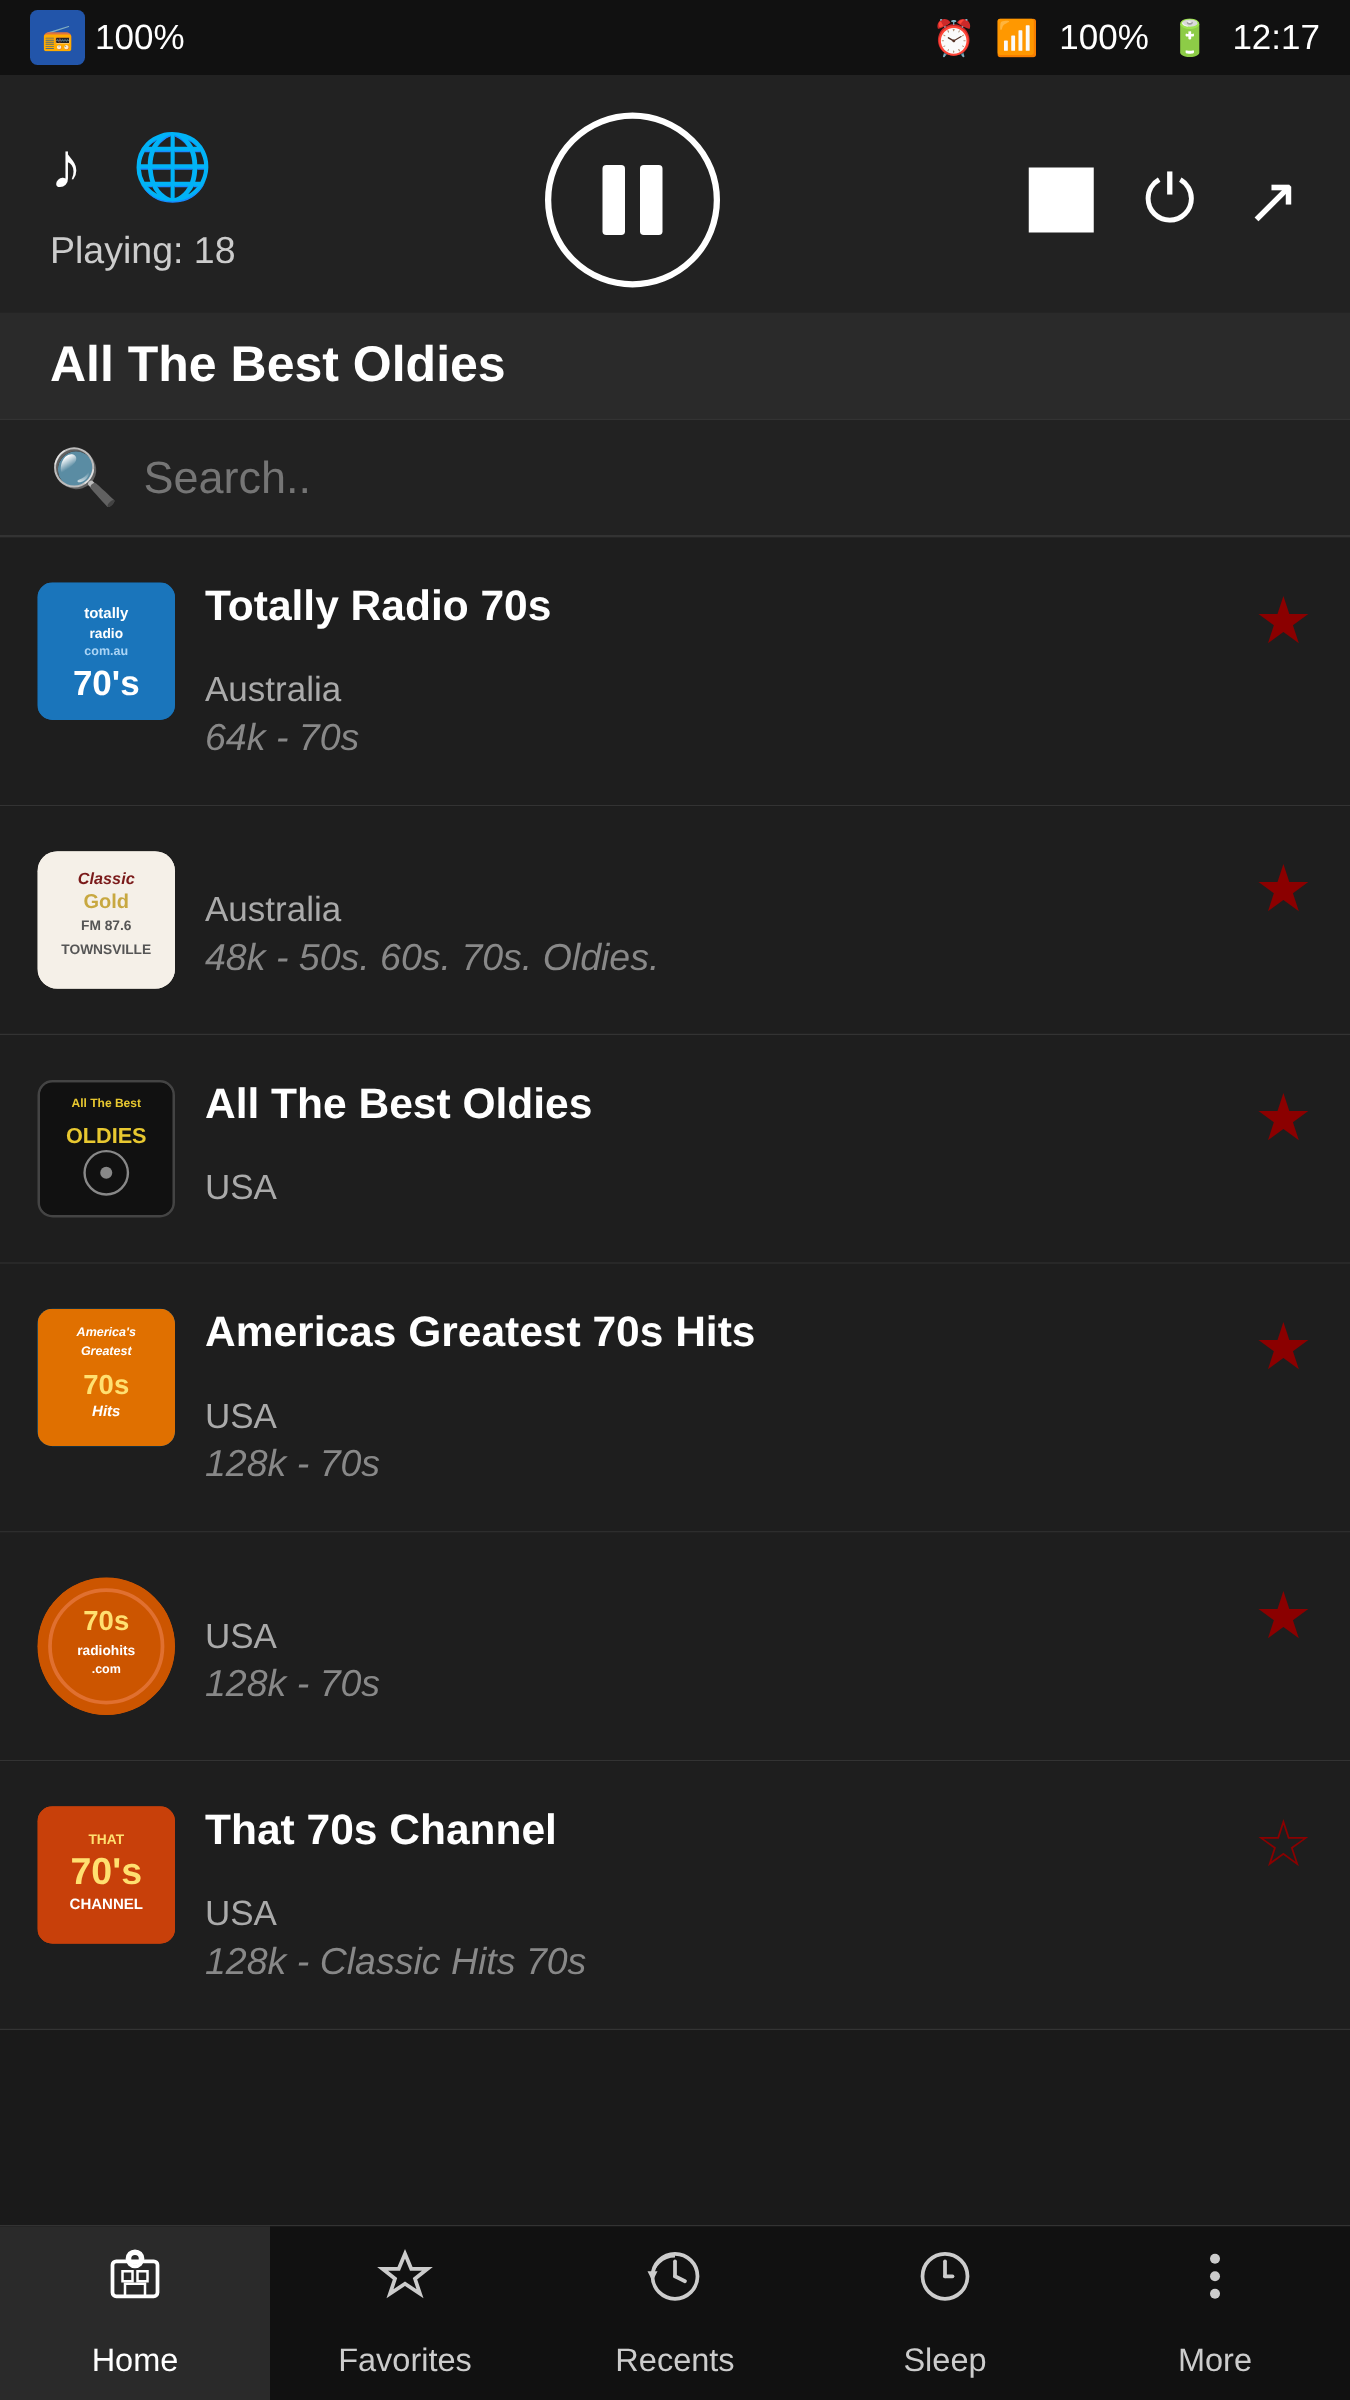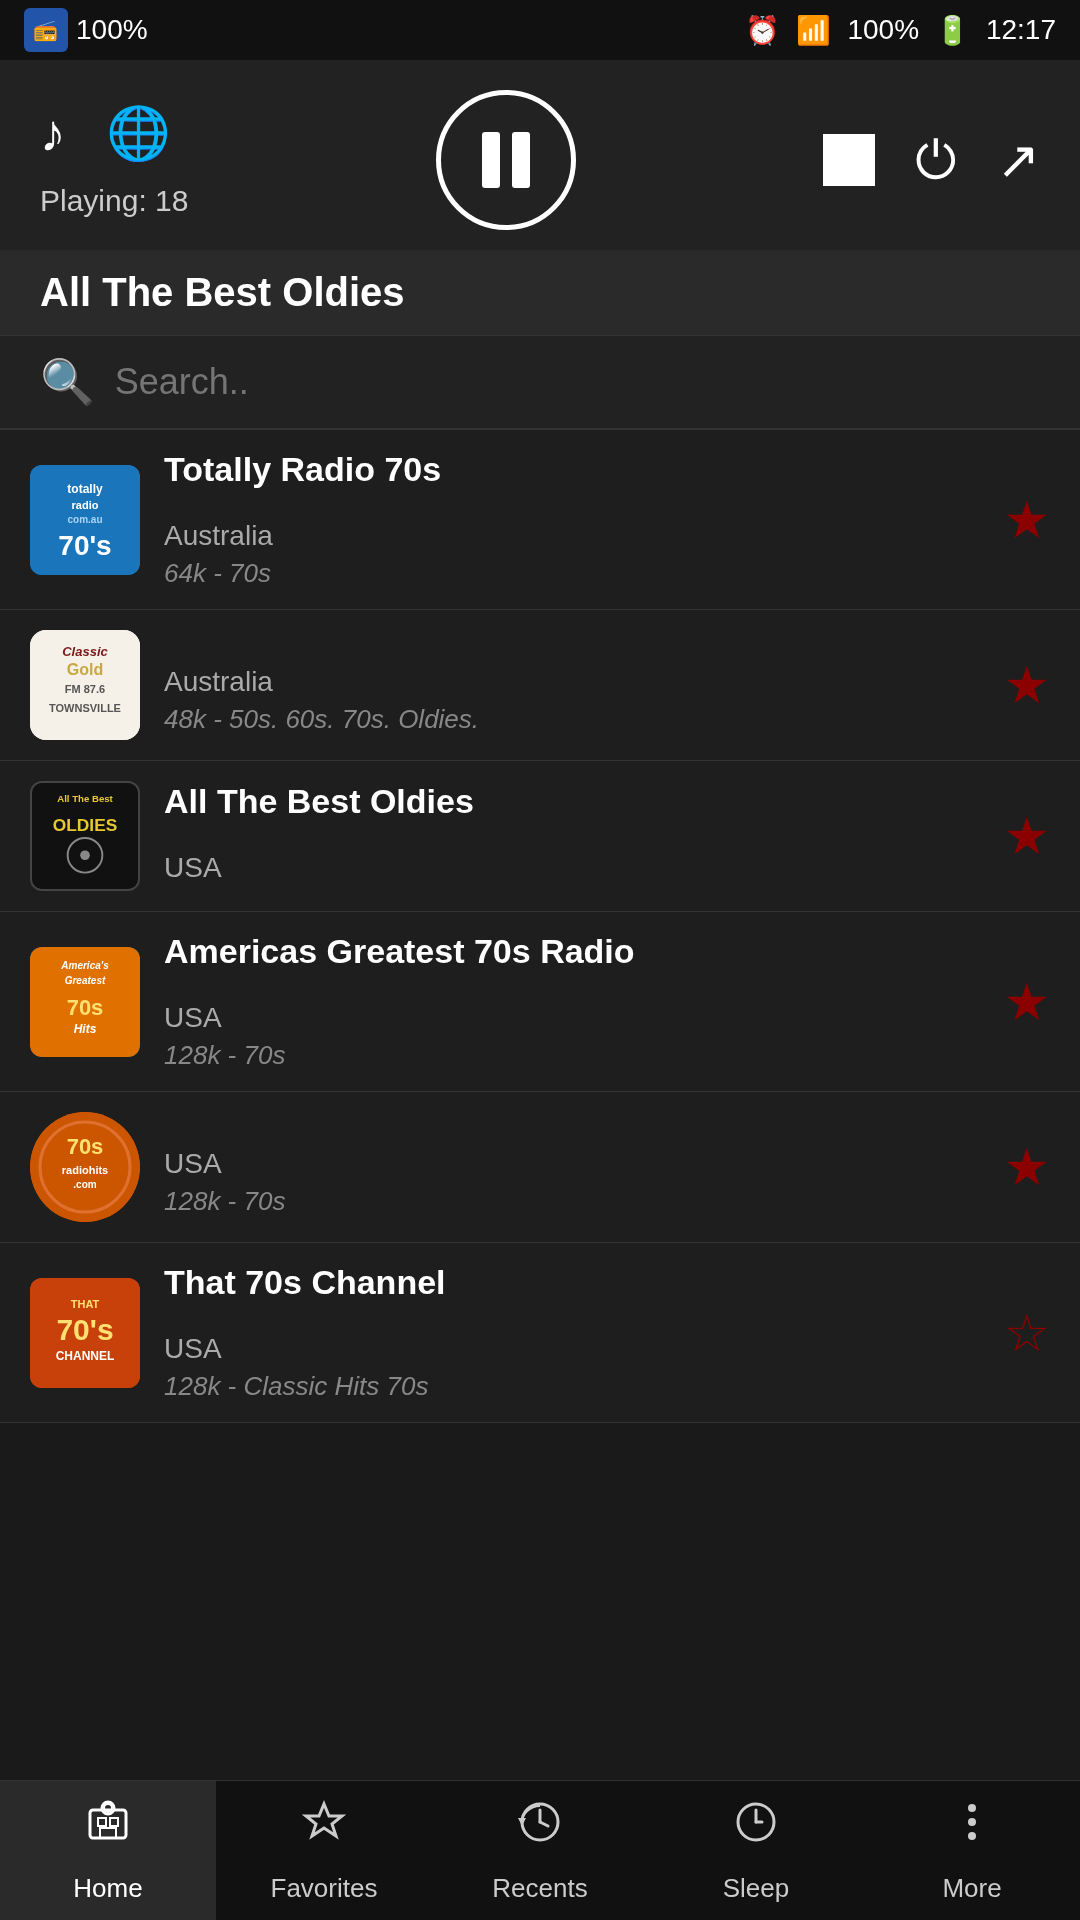--- a/index.html
+++ b/index.html
@@ -103,22 +103,21 @@
       color: #aaa;
     }
 
     
     .station-list {
       flex: 1;
       overflow: hidden;
     }
     .station-item {
       display: flex;
-      align-items: center;
-      padding: 20px 30px;
+      padding: 36px 30px;
       border-bottom: 1px solid #333;
       gap: 24px;
       cursor: pointer;
       background: #1e1e1e;
     }
     .station-logo {
       width: 110px; height: 110px;
       border-radius: 12px;
       flex-shrink: 0;
       display: flex; align-items: center; justify-content: center;
@@ -149,21 +148,21 @@
       background: #0369a1;
       display: flex; align-items: center; justify-content: center;
     }
     .logo-that70s {
       background: #c8400a;
       display: flex; align-items: center; justify-content: center;
     }
     .station-info { flex: 1; }
     .station-title { font-size: 34px; font-weight: bold; color: #fff; margin-bottom: 6px; }
     .station-country { font-size: 28px; color: #aaa; margin-bottom: 6px; margin-top: 31px; }
-    .station-meta { font-size: 26px; color: #888; font-style: italic; }
+    .station-meta { font-size: 30px; color: #888; font-style: italic; }
     .star-btn {
       font-size: 52px;
       color: #8b0000;
       cursor: pointer;
       flex-shrink: 0;
     }
     .star-empty { color: #8b0000; }
 
     
     .bottom-nav {
@@ -298,21 +297,21 @@
     <div class="station-logo logo-americas">
       <svg width="110" height="110" viewBox="0 0 110 110">
         <rect width="110" height="110" fill="#e07000" rx="10"></rect>
         <text x="55" y="22" text-anchor="middle" fill="#fff" font-size="10" font-style="italic">America's</text>
         <text x="55" y="37" text-anchor="middle" fill="#fff" font-size="10" font-style="italic">Greatest</text>
         <text x="55" y="68" text-anchor="middle" fill="#ffe070" font-size="22" font-weight="bold">70s</text>
         <text x="55" y="86" text-anchor="middle" fill="#fff" font-size="12" font-style="italic">Hits</text>
       </svg>
     </div>
     <div class="station-info">
-      <div class="station-title">Americas Greatest 70s Radio</div>
+      <div class="station-title">Americas Greatest 70s Hits</div>
       <div class="station-country">USA</div>
       <div class="station-meta">128k - 70s</div>
     </div>
     <span class="star-btn">★</span>
   </div>
 
   <div class="station-item">
     <div class="station-logo" style="background:#cc5500;border-radius:50%;overflow:hidden;">
       <svg width="110" height="110" viewBox="0 0 110 110">
         <circle cx="55" cy="55" r="55" fill="#cc5500"></circle>

